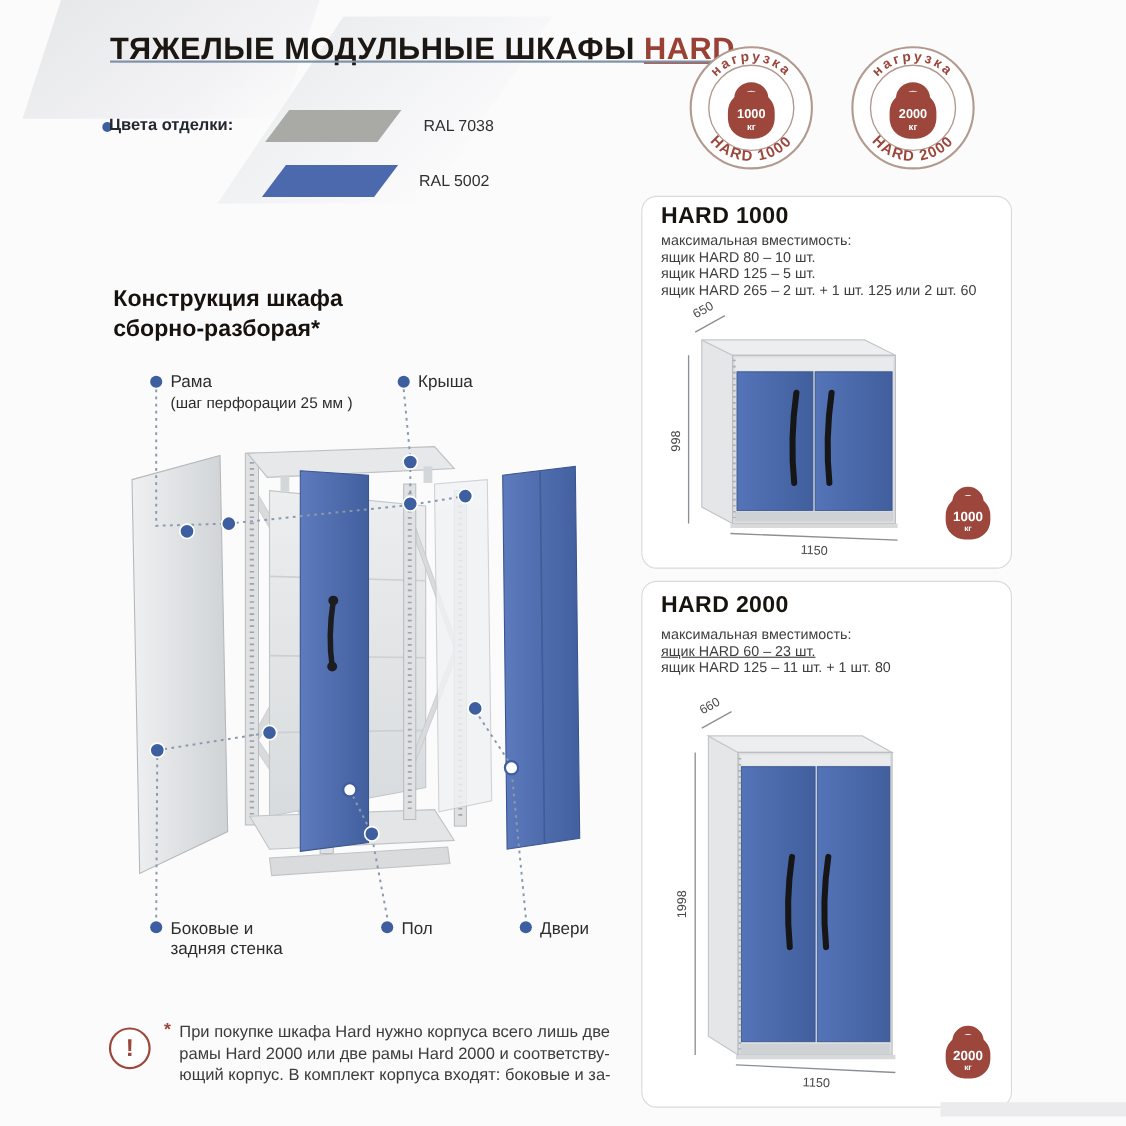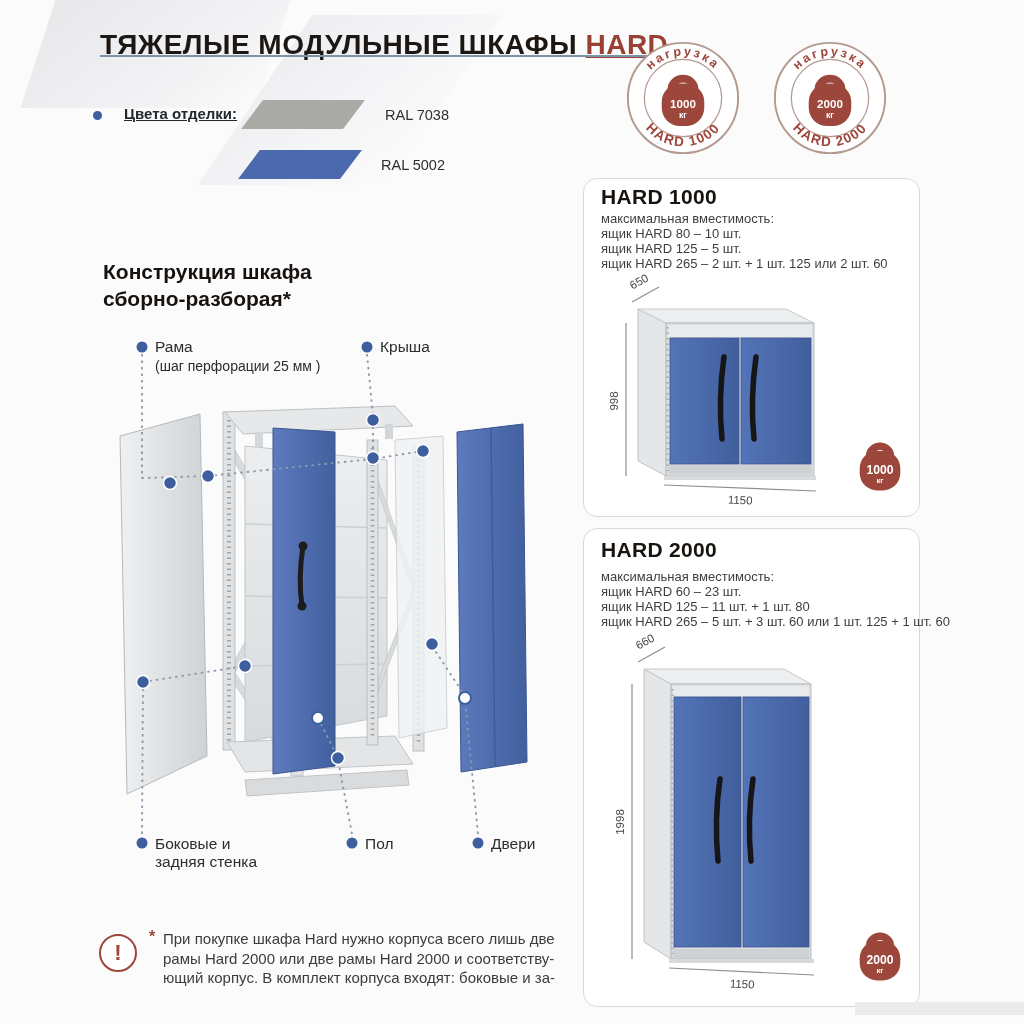--- a/index.html
+++ b/index.html
@@ -20,21 +20,21 @@
     transform:skewX(-34deg);}
 
   
   .title{left:100px;top:10px;width:860px;
     font-size:28px;font-weight:bold;letter-spacing:.5px;color:#1c1712;white-space:nowrap;}
   .title .accent{color:#9a4136;text-decoration:underline;}
   .rule{left:100px;top:55px;width:610px;height:2px;background:#7e92a8;}
 
   
   .bullet{width:9px;height:9px;border-radius:50%;background:#3d5f9f;}
-  .fc-label{left:124px;top:105px;font-size:15px;font-weight:bold;color:#23272e;text-decoration:underline;}
+  .fc-label{left:99px;top:105px;font-size:15px;font-weight:bold;color:#23272e;}
   .swatch{height:29px;width:102px;transform:skewX(-37deg);}
   .sw-gray{left:252px;top:100px;background:#a9aaa6;}
   .sw-blue{left:249px;top:150px;background:#4b69ac;}
   .ral{font-size:14.5px;color:#2f2f2f;}
 
   
   .badge{width:116px;height:116px;}
   .arc-top{font-size:13px;font-weight:bold;fill:#9c463c;letter-spacing:2.5px;text-anchor:middle;}
   .arc-bottom{font-size:14px;font-weight:bold;fill:#9c463c;letter-spacing:1.5px;text-anchor:middle;}
   .bkb-val{font-size:12px;font-weight:bold;fill:#fff;text-anchor:middle;}
@@ -272,23 +272,22 @@
     <path d="M32,42 A18,17 0 0 1 68,42" fill="none" stroke="#9c463c" stroke-width="13" stroke-linecap="round"></path>
     <rect x="15" y="33" width="70" height="68" rx="30" fill="#9c463c"></rect>
     <text x="50" y="72" class="kb-val">1000</text>
     <text x="50" y="88" class="kb-unit">кг</text>
   </svg>
 </div>
 
 <div class="abs card card2">
   <h2 style="top:9px;">HARD 2000</h2>
   <div class="cap-head" style="top:40px;">максимальная вместимость:</div>
-  <div class="cap-line" style="top:55px;">ящик HARD 60 – 23 шт.</div>
+  <div class="cap-line" style="top:55px;text-decoration:underline;">ящик HARD 60 – 23 шт.</div>
   <div class="cap-line" style="top:70px;">ящик HARD 125 – 11 шт. + 1 шт. 80</div>
-  <div class="cap-line" style="top:85px;">ящик HARD 265 – 5 шт. + 3 шт. 60 или 1 шт. 125 + 1 шт. 60</div>
 
   <svg class="abs" style="left:12px;top:100px;" width="300" height="370" viewBox="0 0 300 370">
     <defs>
       <linearGradient id="cb2" x1="0" y1="0" x2="1" y2="0">
         <stop offset="0" stop-color="#5474b8"></stop>
           <stop offset="1" stop-color="#415f9d"></stop>
       </linearGradient>
     </defs>
     <polygon points="48,40 75,55 75,330 48,313" fill="#e4e6e8" stroke="#bfc3c5" stroke-width="1"></polygon>
     <polygon points="48,40 188,40 215,55 75,55" fill="#eceeef" stroke="#c5c8ca" stroke-width="1"></polygon>

